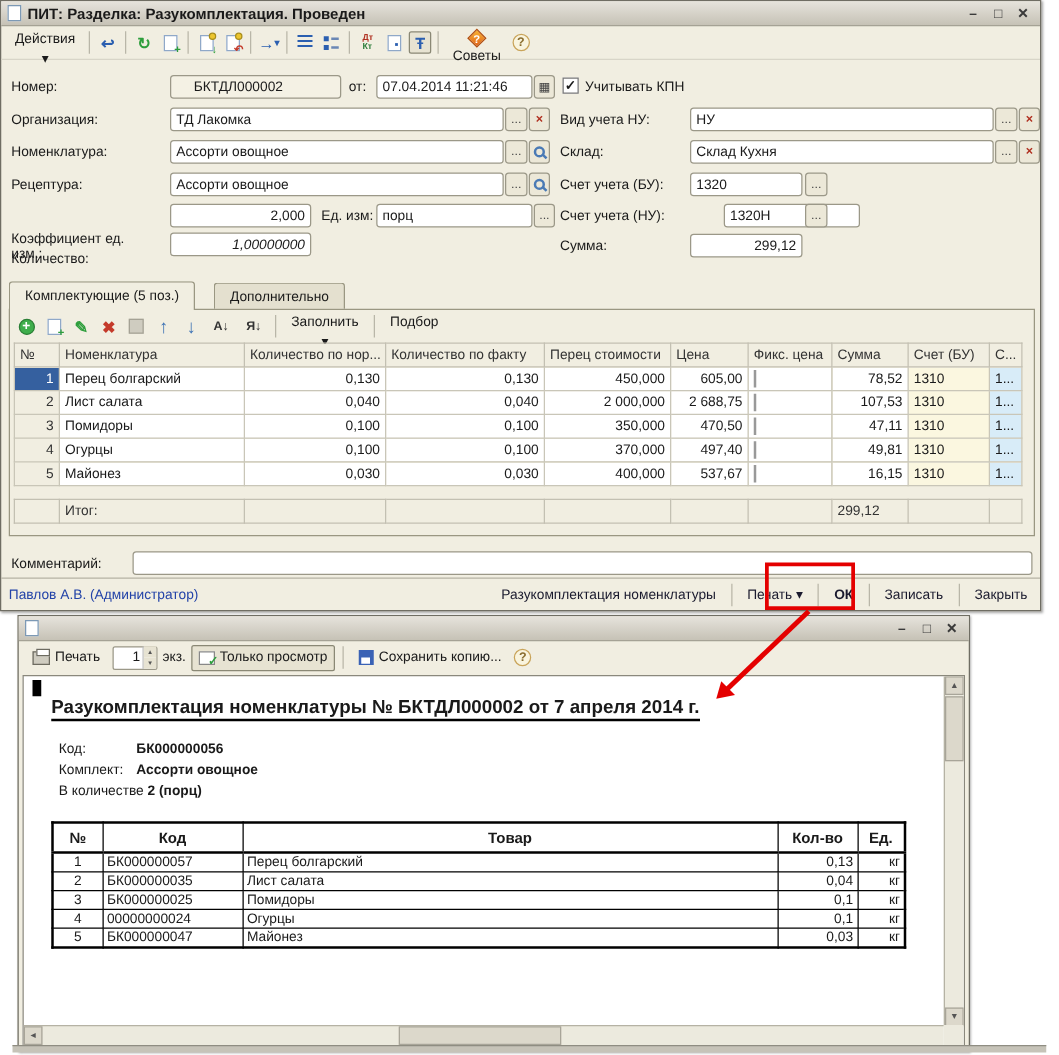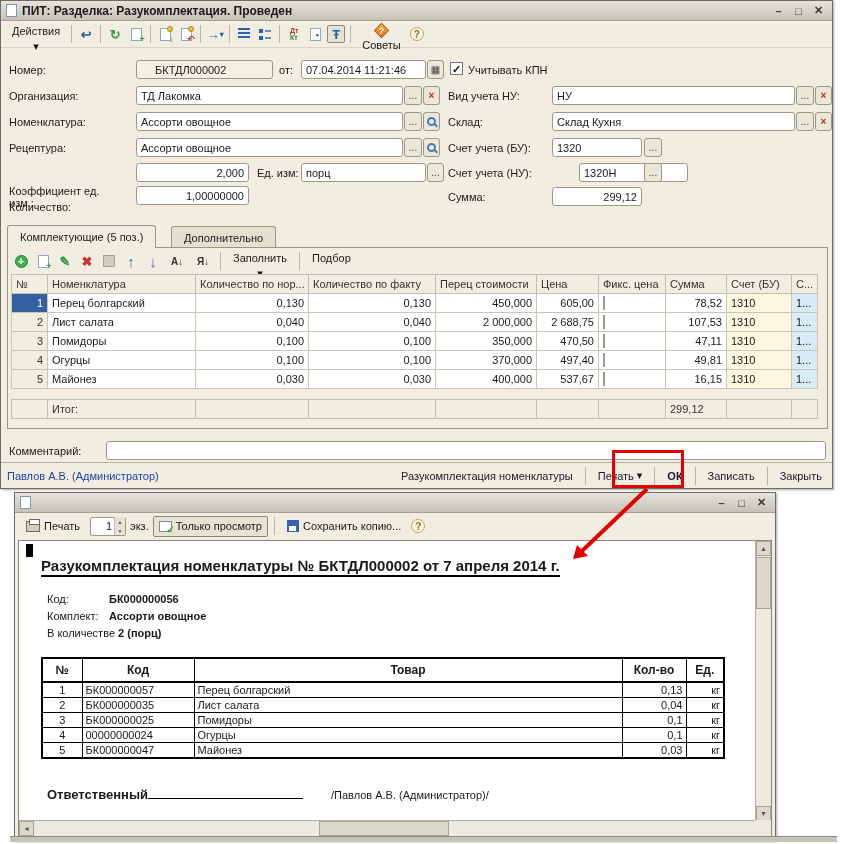--- a/index.html
+++ b/index.html
@@ -225,21 +225,21 @@
   <div class="ffield num" style="left:135px;top:162px;width:113px;">2,000</div>
   <span class="flabel" style="left:256px;top:166px;">Ед. изм:</span>
   <div class="ffield" style="left:300px;top:162px;width:125px;">порц</div>
   <div class="fbtn" style="left:426px;top:162px;width:17px;">...</div>
 
   <span class="flabel" style="left:447px;top:166px;">Счет учета (НУ):</span>
   <div class="ffield" style="left:578px;top:162px;width:109px;">1320Н</div>
   <div class="fbtn" style="left:643px;top:162px;width:18px;">...</div>
 
   <span class="flabel" style="left:8px;top:184px;width:110px;white-space:normal;line-height:12px;">Коэффициент ед. изм.:</span>
-  <div class="ffield num" style="left:135px;top:185px;width:113px;">1,00000000</div>
+  <div class="ffield num" style="left:135px;top:185px;width:113px;font-style:italic;">1,00000000</div>
 
   <span class="flabel" style="left:447px;top:190px;">Сумма:</span>
   <div class="ffield num" style="left:551px;top:186px;width:90px;">299,12</div>
 
   <div class="tab active" style="left:6px;top:224px;">Комплектующие (5 поз.)</div>
   <div class="tab" style="left:170px;top:225px;">Дополнительно</div>
 
   <div class="panel">
     <div style="position:absolute;left:4px;top:2px;height:22px;display:flex;align-items:center;gap:4px;">
       <span class="ico">
@@ -507,25 +507,20 @@
       <tr>
         <td class="c">5</td>
             <td>БК000000047</td>
             <td>Майонез</td>
             <td class="rr">0,03</td>
             <td class="rr">кг</td>
       </tr>
     </tbody>
       </table>
 
-    <div class="resp" style="top:246px;">
-      <span class="rl">Ответственный</span>
-        <span class="rline"></span>
-        <span class="rv">/Павлов А.В. (Администратор)/</span>
-    </div>
 
     <div class="sbarv">
       <span class="sbtn" style="top:0;left:0;">▲</span>
       <span class="sthumb" style="top:16px;left:0;width:15px;height:52px;"></span>
       <span class="sbtn" style="bottom:0;left:0;">▼</span>
     </div>
     <div class="sbarh">
       <span class="sbtn" style="left:0;top:0;">◄</span>
       <span class="sthumb" style="left:300px;top:0;width:130px;height:15px;"></span>
     </div>

